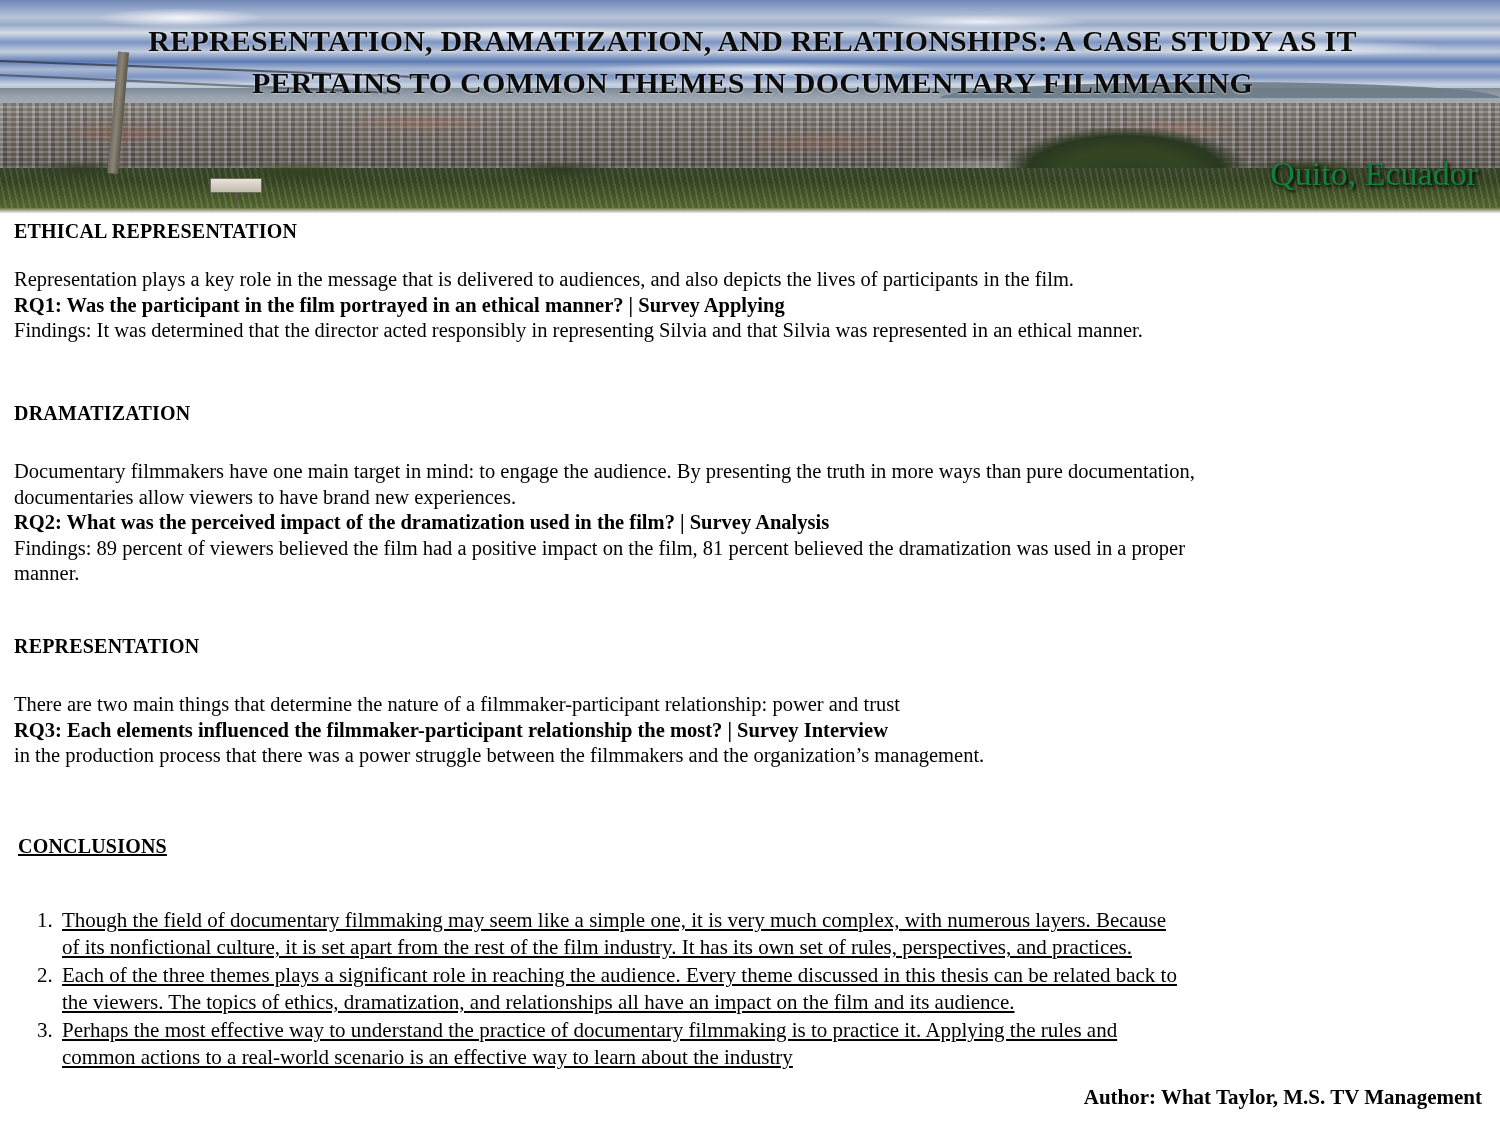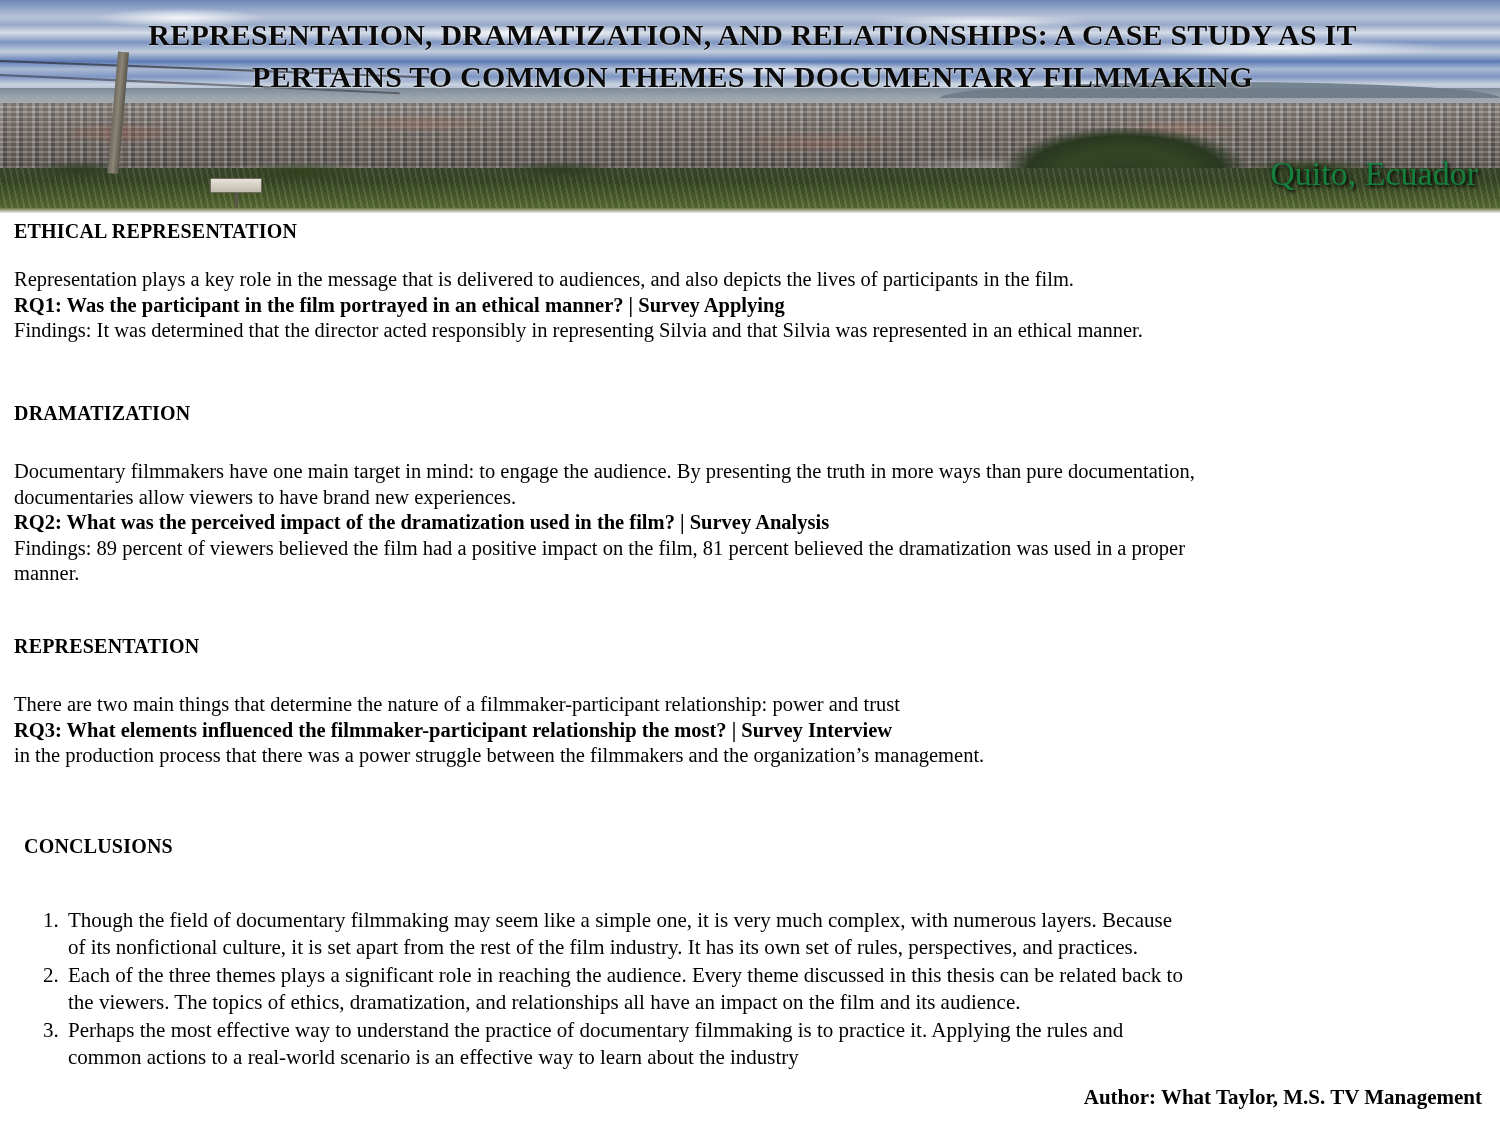--- a/index.html
+++ b/index.html
@@ -113,21 +113,21 @@
     content: ""; position: absolute; left: 24px; top: 14px; width: 3px; height: 14px;
     background: #5b574c;
   }
   .bottomstrip {
     position: absolute; left: 0; bottom: 0; width: 1500px; height: 5px;
     background: linear-gradient(180deg, rgba(105,120,70,.9), rgba(235,235,230,1));
   }
 
   
   .banner-title {
-    position: absolute; left: 110px; top: 14px; width: 1285px;
+    position: absolute; left: 110px; top: 20px; width: 1285px;
     text-align: center;
     font-size: 30px; font-weight: bold; line-height: 42px;
     color: #0b0b0b; letter-spacing: .2px;
     text-shadow: 0 1px 2px rgba(255,255,255,.45), 0 0 1px rgba(255,255,255,.6);
   }
   .banner-caption {
     position: absolute; right: 22px; top: 155px;
     font-size: 34px; color: #15803d;
     text-shadow: 2px 2px 3px rgba(0,0,0,.75), 0 0 6px rgba(0,0,0,.5);
   }
@@ -144,21 +144,21 @@
 
   #s-ethical { position: absolute; left: 14px; top: 7px; }
   #s-ethical .body { margin-top: 24px; }
 
   #s-dram { position: absolute; left: 14px; top: 189px; }
   #s-dram .body { margin-top: 34px; }
 
   #s-rel { position: absolute; left: 14px; top: 422px; }
   #s-rel .body { margin-top: 34px; }
 
-  #s-conc { position: absolute; left: 24px; top: 622px; }
+  #s-conc { position: absolute; left: 18px; top: 622px; text-decoration: underline; }
   #s-conc ol {
     margin: 49px 0 16px 0; padding: 0 0 0 40px; list-style: decimal outside;
     font-size: 21px; line-height: 27px;
   }
   #s-conc li { margin: 0 0 1px 0; padding-left: 4px; }
   #s-conc li .l2 { display: block; }
 
   .author {
     position: absolute; right: 18px; top: 872px;
     font-size: 21px; font-weight: bold;
@@ -203,21 +203,21 @@
       <p class="para bold">RQ2: What was the perceived impact of the dramatization used in the film? | Survey Analysis</p>
       <p class="para">Findings: 89 percent of viewers believed the film had a positive impact on the film, 81 percent believed the dramatization was used in a proper</p>
       <p class="para">manner.</p>
     </div>
   </div>
 
   <div class="section" id="s-rel">
     <div class="sec-head">REPRESENTATION</div>
     <div class="body">
       <p class="para">There are two main things that determine the nature of a filmmaker-participant relationship: power and trust</p>
-      <p class="para bold">RQ3: What elements influenced the filmmaker-participant relationship the most? | Survey Interview</p>
+      <p class="para bold">RQ3: Each elements influenced the filmmaker-participant relationship the most? | Survey Interview</p>
       <p class="para">in the production process that there was a power struggle between the filmmakers and the organization’s management.</p>
     </div>
   </div>
 
   <div class="section" id="s-conc">
     <div class="sec-head">CONCLUSIONS</div>
     <ol>
       <li>
         <span class="l1">Though the field of documentary filmmaking may seem like a simple one, it is very much complex, with numerous layers. Because</span>
         <span class="l2">of its nonfictional culture, it is set apart from the rest of the film industry. It has its own set of rules, perspectives, and practices.</span>

